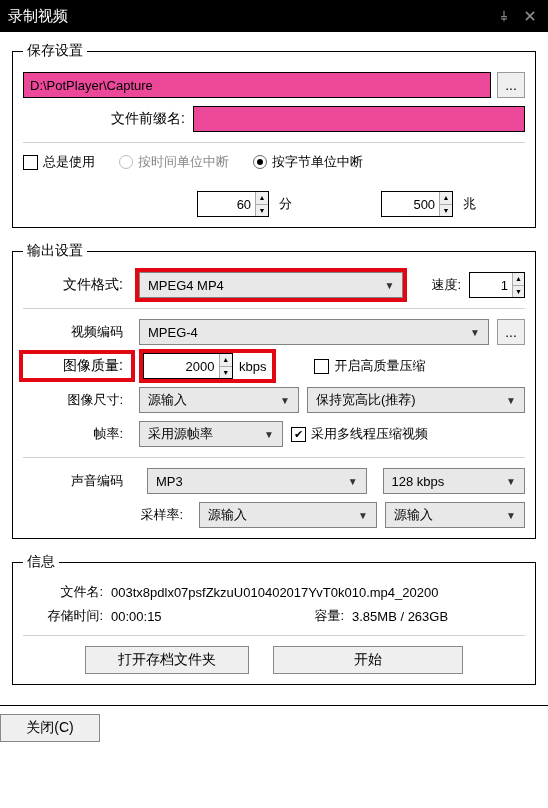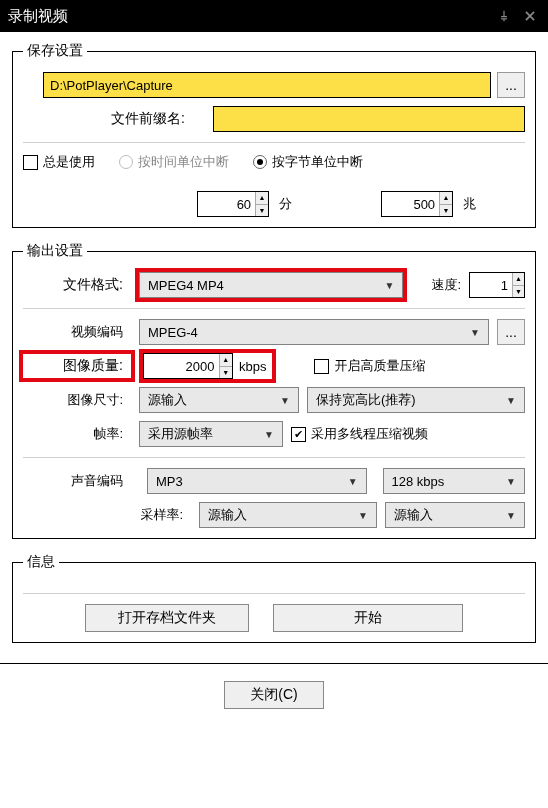--- a/index.html
+++ b/index.html
@@ -50,24 +50,23 @@
 }
 .row:last-child { margin-bottom: 0; }
 .label-right {
   text-align: right;
   padding-right: 8px;
 }
 .text-input {
   height: 26px;
   border: 1px solid #000;
   padding: 8px 6px;
-  background: #fde047;
+  background: #ec4899;
   font-size: 13px;
   font-family: inherit;
-  margin-left: 20px;
 }
 .browse-btn {
   width: 28px; height: 26px;
   border: 1px solid #999;
   background: #efefef;
   display: flex; align-items: center; justify-content: center;
   font-size: 14px;
   cursor: pointer;
 }
 .check {
@@ -152,22 +151,22 @@
   outline-offset: 0;
 }
 .hr {
   border: none;
   border-top: 1px solid #d0d0d0;
   margin: 10px 0;
 }
 .bottom-bar {
   border-top: 1px solid #000;
   display: flex;
-  justify-content: center;
-  padding: 17px 0;
+  justify-content: flex-start;
+  padding: 8px 0;
 }
 .info-grid {
   display: grid;
   grid-template-columns: 88px 1fr 68px 1fr;
   row-gap: 6px;
   align-items: center;
   font-size: 13px;
 }
 .info-label { text-align: right; padding-right: 8px; }
 .info-val { overflow: hidden; white-space: nowrap; }
@@ -342,20 +341,29 @@
       <div class="select" style="flex:1">
         <span class="sel-text">源输入</span>
         <span class="sel-arrow">▼</span>
       </div>
     </div>
   </fieldset>
 
   <fieldset>
     <legend>信息</legend>
 
+    <div class="info-grid">
+      <div class="info-label">文件名:</div>
+      <div class="info-val" style="grid-column:2/5">003tx8pdlx07psfZkzuU010402017YvT0k010.mp4_20200</div>
+
+      <div class="info-label">存储时间:</div>
+      <div class="info-val">00:00:15</div>
+      <div class="info-label">容量:</div>
+      <div class="info-val">3.85MB / 263GB</div>
+    </div>
 
     <hr class="hr">
 
     <div class="row" style="gap:24px;justify-content:center">
       <div class="btn" style="width:164px">打开存档文件夹</div>
       <div class="btn" style="width:190px">开始</div>
     </div>
   </fieldset>
 
 </div>

